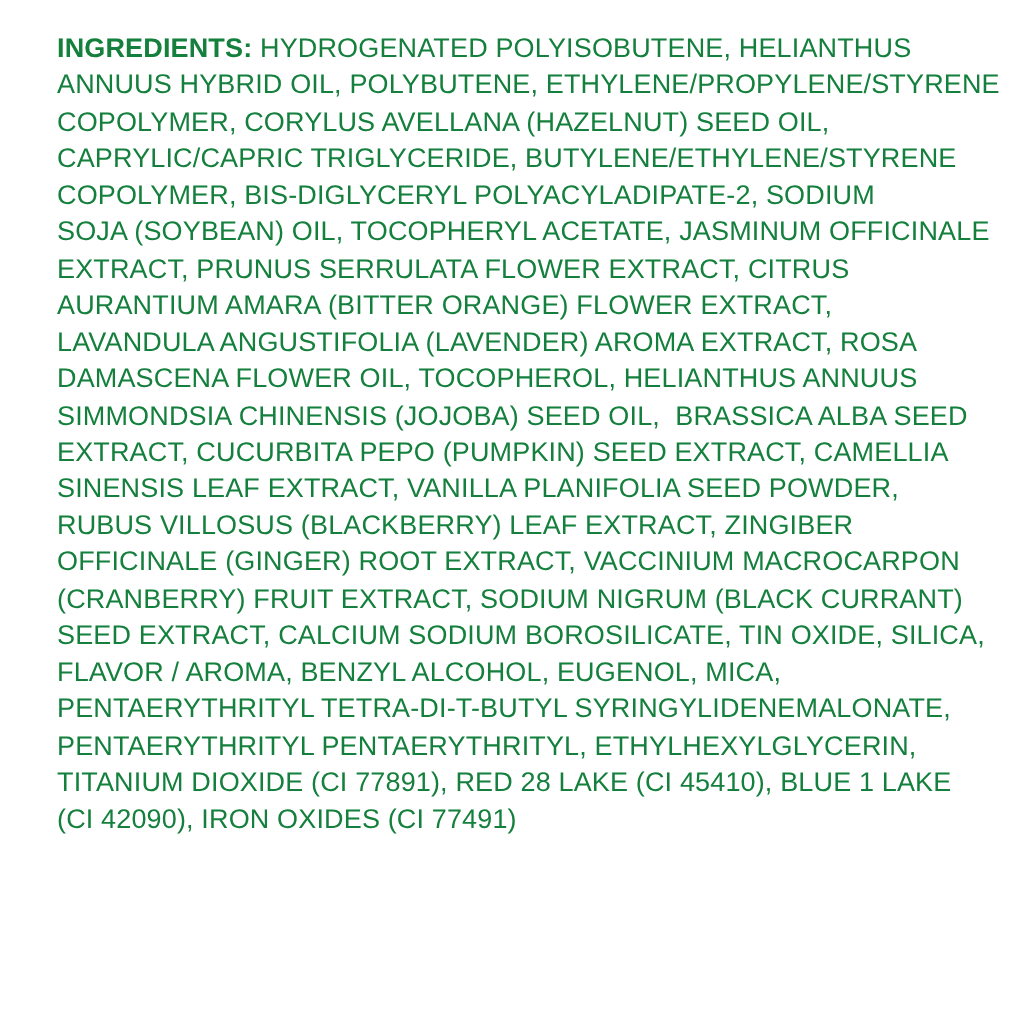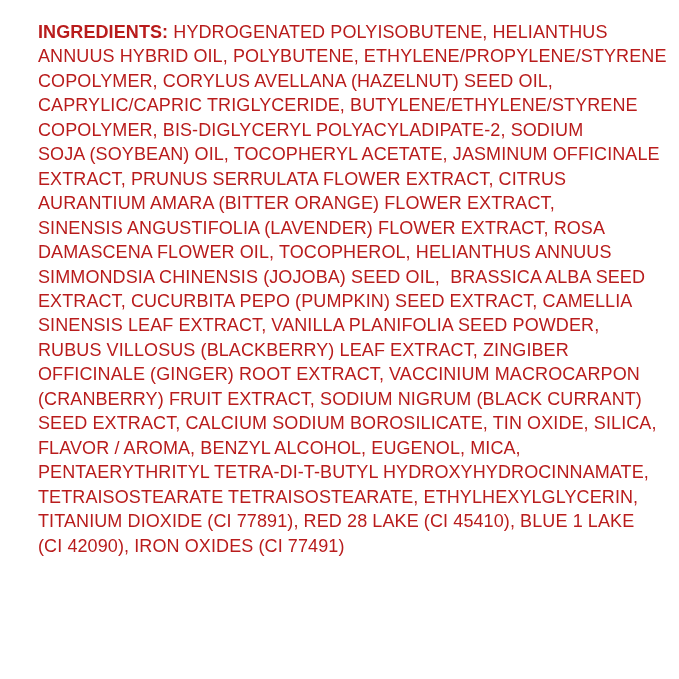--- a/index.html
+++ b/index.html
@@ -12,21 +12,21 @@
       font-family: "Liberation Sans", sans-serif;
     }
     .ingredients-panel {
       position: absolute;
       left: 38px;
       top: 20px;
       width: 620px;
       font-size: 18px;
       line-height: 24.45px;
       letter-spacing: 0.1px;
-      color: #b91c1c;
+      color: #15803d;
       font-weight: 400;
     }
     .ingredients-line {
       white-space: pre; 
     }
     .ingredients-label {
       font-weight: 700;
     }
   </style>
 </head>
@@ -34,27 +34,27 @@
 
 <div class="ingredients-panel">
   <div class="ingredients-line"><span class="ingredients-label">INGREDIENTS:</span><span> HYDROGENATED POLYISOBUTENE, HELIANTHUS</span></div>
   <div class="ingredients-line">ANNUUS HYBRID OIL, POLYBUTENE, ETHYLENE/PROPYLENE/STYRENE</div>
   <div class="ingredients-line">COPOLYMER, CORYLUS AVELLANA (HAZELNUT) SEED OIL,</div>
   <div class="ingredients-line">CAPRYLIC/CAPRIC TRIGLYCERIDE, BUTYLENE/ETHYLENE/STYRENE</div>
   <div class="ingredients-line">COPOLYMER, BIS-DIGLYCERYL POLYACYLADIPATE-2, SODIUM</div>
   <div class="ingredients-line">SOJA (SOYBEAN) OIL, TOCOPHERYL ACETATE, JASMINUM OFFICINALE</div>
   <div class="ingredients-line">EXTRACT, PRUNUS SERRULATA FLOWER EXTRACT, CITRUS</div>
   <div class="ingredients-line">AURANTIUM AMARA (BITTER ORANGE) FLOWER EXTRACT,</div>
-  <div class="ingredients-line">SINENSIS ANGUSTIFOLIA (LAVENDER) FLOWER EXTRACT, ROSA</div>
+  <div class="ingredients-line">LAVANDULA ANGUSTIFOLIA (LAVENDER) AROMA EXTRACT, ROSA</div>
   <div class="ingredients-line">DAMASCENA FLOWER OIL, TOCOPHEROL, HELIANTHUS ANNUUS</div>
   <div class="ingredients-line">SIMMONDSIA CHINENSIS (JOJOBA) SEED OIL,  BRASSICA ALBA SEED</div>
   <div class="ingredients-line">EXTRACT, CUCURBITA PEPO (PUMPKIN) SEED EXTRACT, CAMELLIA</div>
   <div class="ingredients-line">SINENSIS LEAF EXTRACT, VANILLA PLANIFOLIA SEED POWDER,</div>
   <div class="ingredients-line">RUBUS VILLOSUS (BLACKBERRY) LEAF EXTRACT, ZINGIBER</div>
   <div class="ingredients-line">OFFICINALE (GINGER) ROOT EXTRACT, VACCINIUM MACROCARPON</div>
   <div class="ingredients-line">(CRANBERRY) FRUIT EXTRACT, SODIUM NIGRUM (BLACK CURRANT)</div>
   <div class="ingredients-line">SEED EXTRACT, CALCIUM SODIUM BOROSILICATE, TIN OXIDE, SILICA,</div>
   <div class="ingredients-line">FLAVOR / AROMA, BENZYL ALCOHOL, EUGENOL, MICA,</div>
-  <div class="ingredients-line">PENTAERYTHRITYL TETRA-DI-T-BUTYL HYDROXYHYDROCINNAMATE,</div>
-  <div class="ingredients-line">TETRAISOSTEARATE TETRAISOSTEARATE, ETHYLHEXYLGLYCERIN,</div>
+  <div class="ingredients-line">PENTAERYTHRITYL TETRA-DI-T-BUTYL SYRINGYLIDENEMALONATE,</div>
+  <div class="ingredients-line">PENTAERYTHRITYL PENTAERYTHRITYL, ETHYLHEXYLGLYCERIN,</div>
   <div class="ingredients-line">TITANIUM DIOXIDE (CI 77891), RED 28 LAKE (CI 45410), BLUE 1 LAKE</div>
   <div class="ingredients-line">(CI 42090), IRON OXIDES (CI 77491)</div>
 </div>
 
 </body></html>

